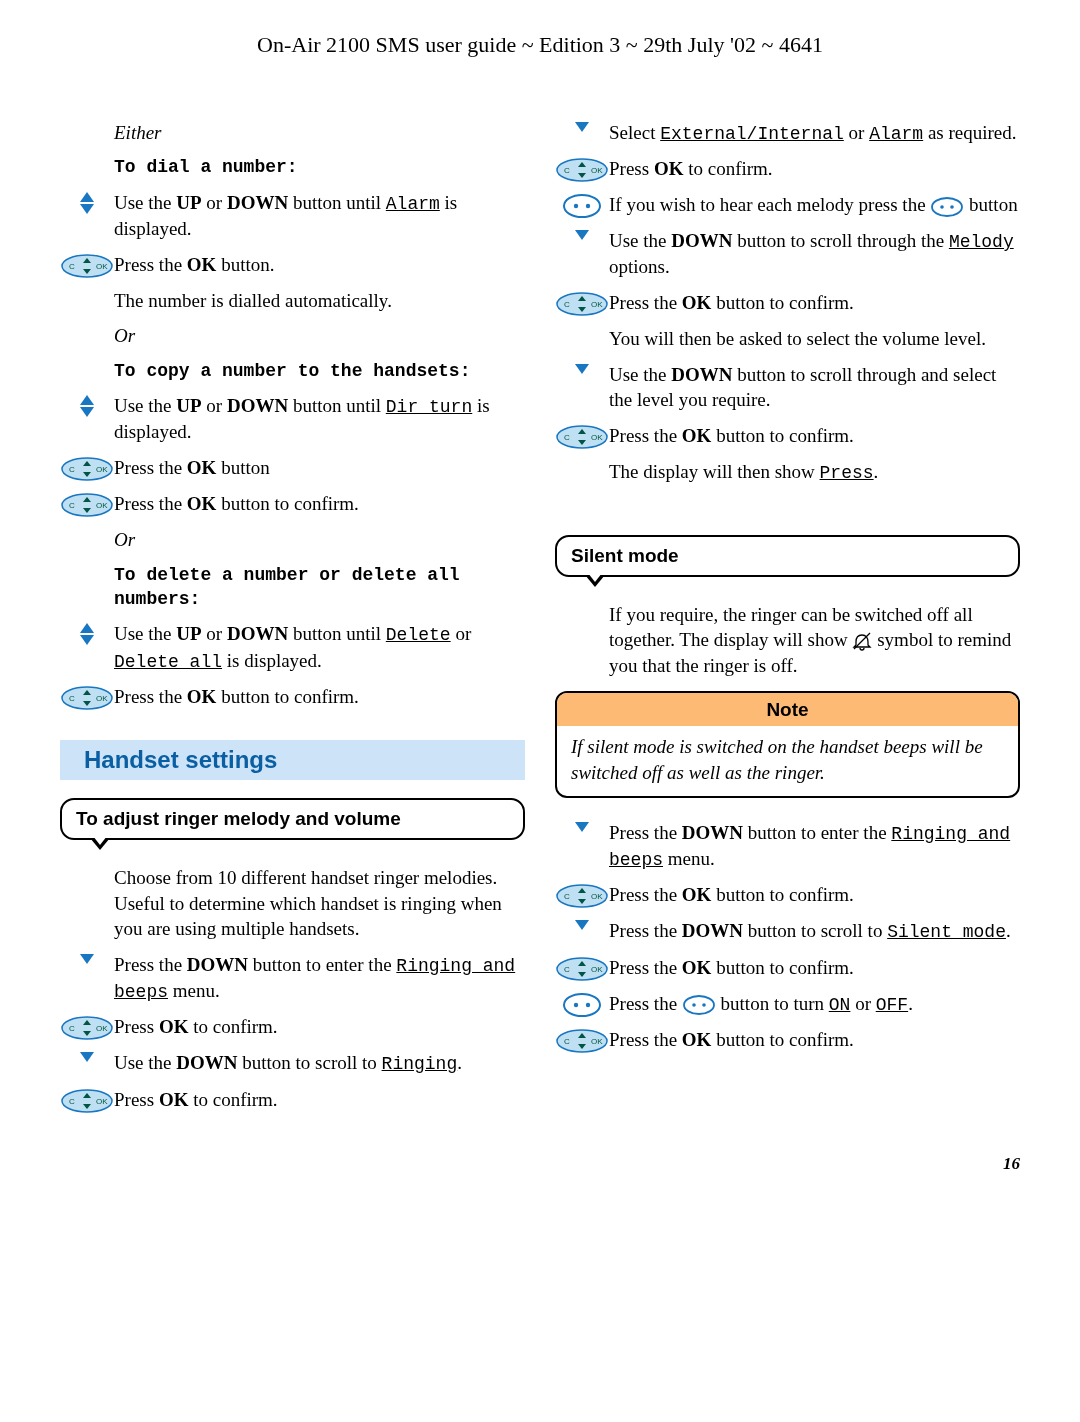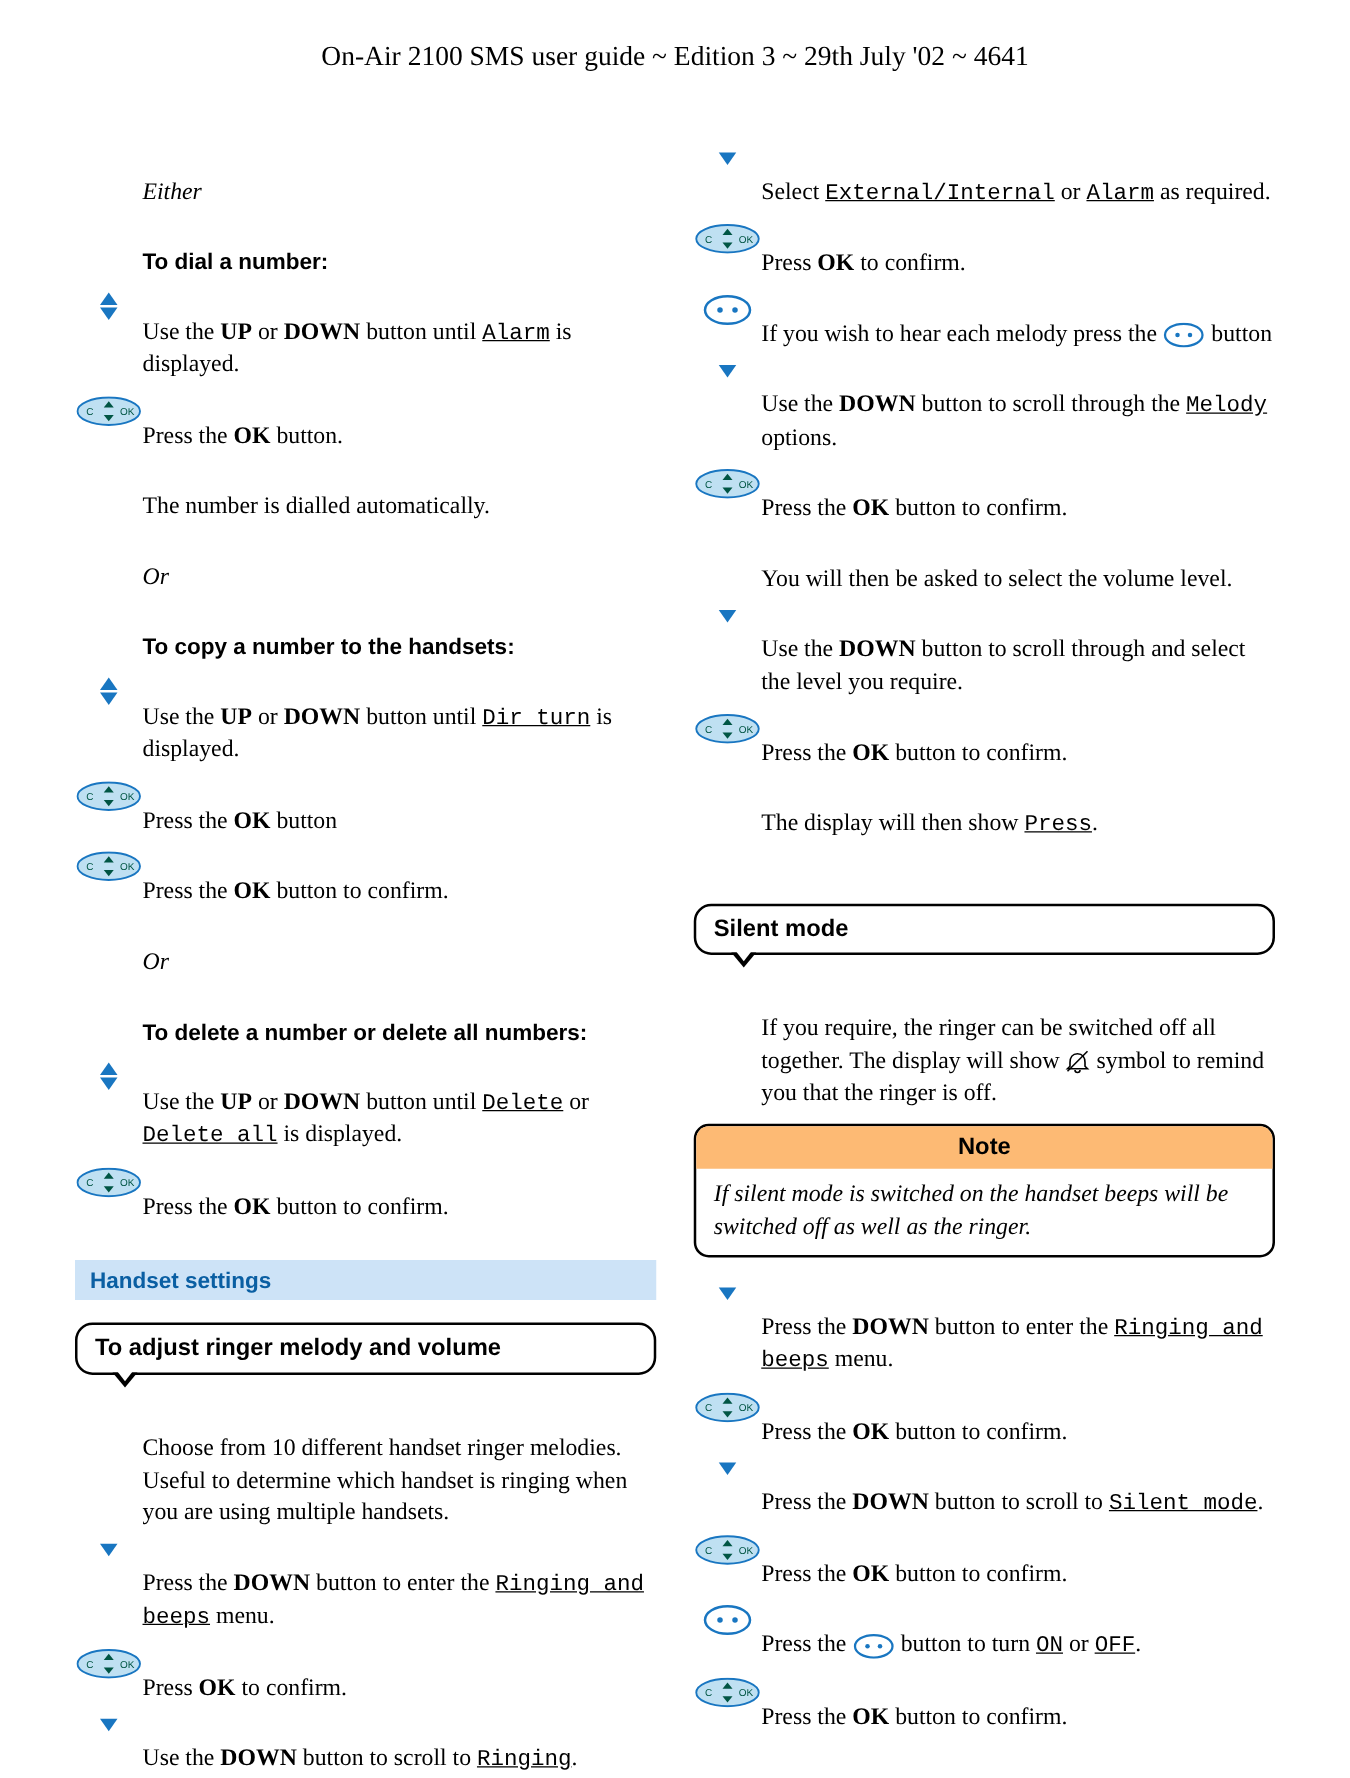--- a/index.html
+++ b/index.html
@@ -32,45 +32,44 @@
   .icon-cell {
     width: 54px;
     flex-shrink: 0;
     display: flex;
     align-items: flex-start;
     justify-content: center;
     padding-top: 2px;
   }
   .text-cell {
     flex: 1;
-    margin-top: 21px;
   }
   .italic {
     font-style: italic;
   }
   .bold-heading {
     font-weight: bold;
-    font-family: Liberation Sans, sans-serif;
+    font-family: Liberation Mono, monospace;
     font-size: 18px;
   }
   .mono {
     font-family: 'Courier New', monospace;
     font-size: 18px;
     text-decoration: underline;
   }
   b {
     font-weight: bold;
   }
   .section-title {
     background: #cde3f7;
     color: #0a5fa3;
     font-family: Arial, Helvetica, sans-serif;
     font-weight: bold;
-    font-size: 18px;
-    padding: 4px 12px;
+    font-size: 24px;
+    padding: 4px 24px;
     margin: 30px 0 18px 0;
   }
   .bubble {
     border: 2.5px solid #000;
     border-radius: 14px;
     padding: 6px 14px;
     font-family: Arial, Helvetica, sans-serif;
     font-weight: bold;
     font-size: 19px;
     position: relative;

